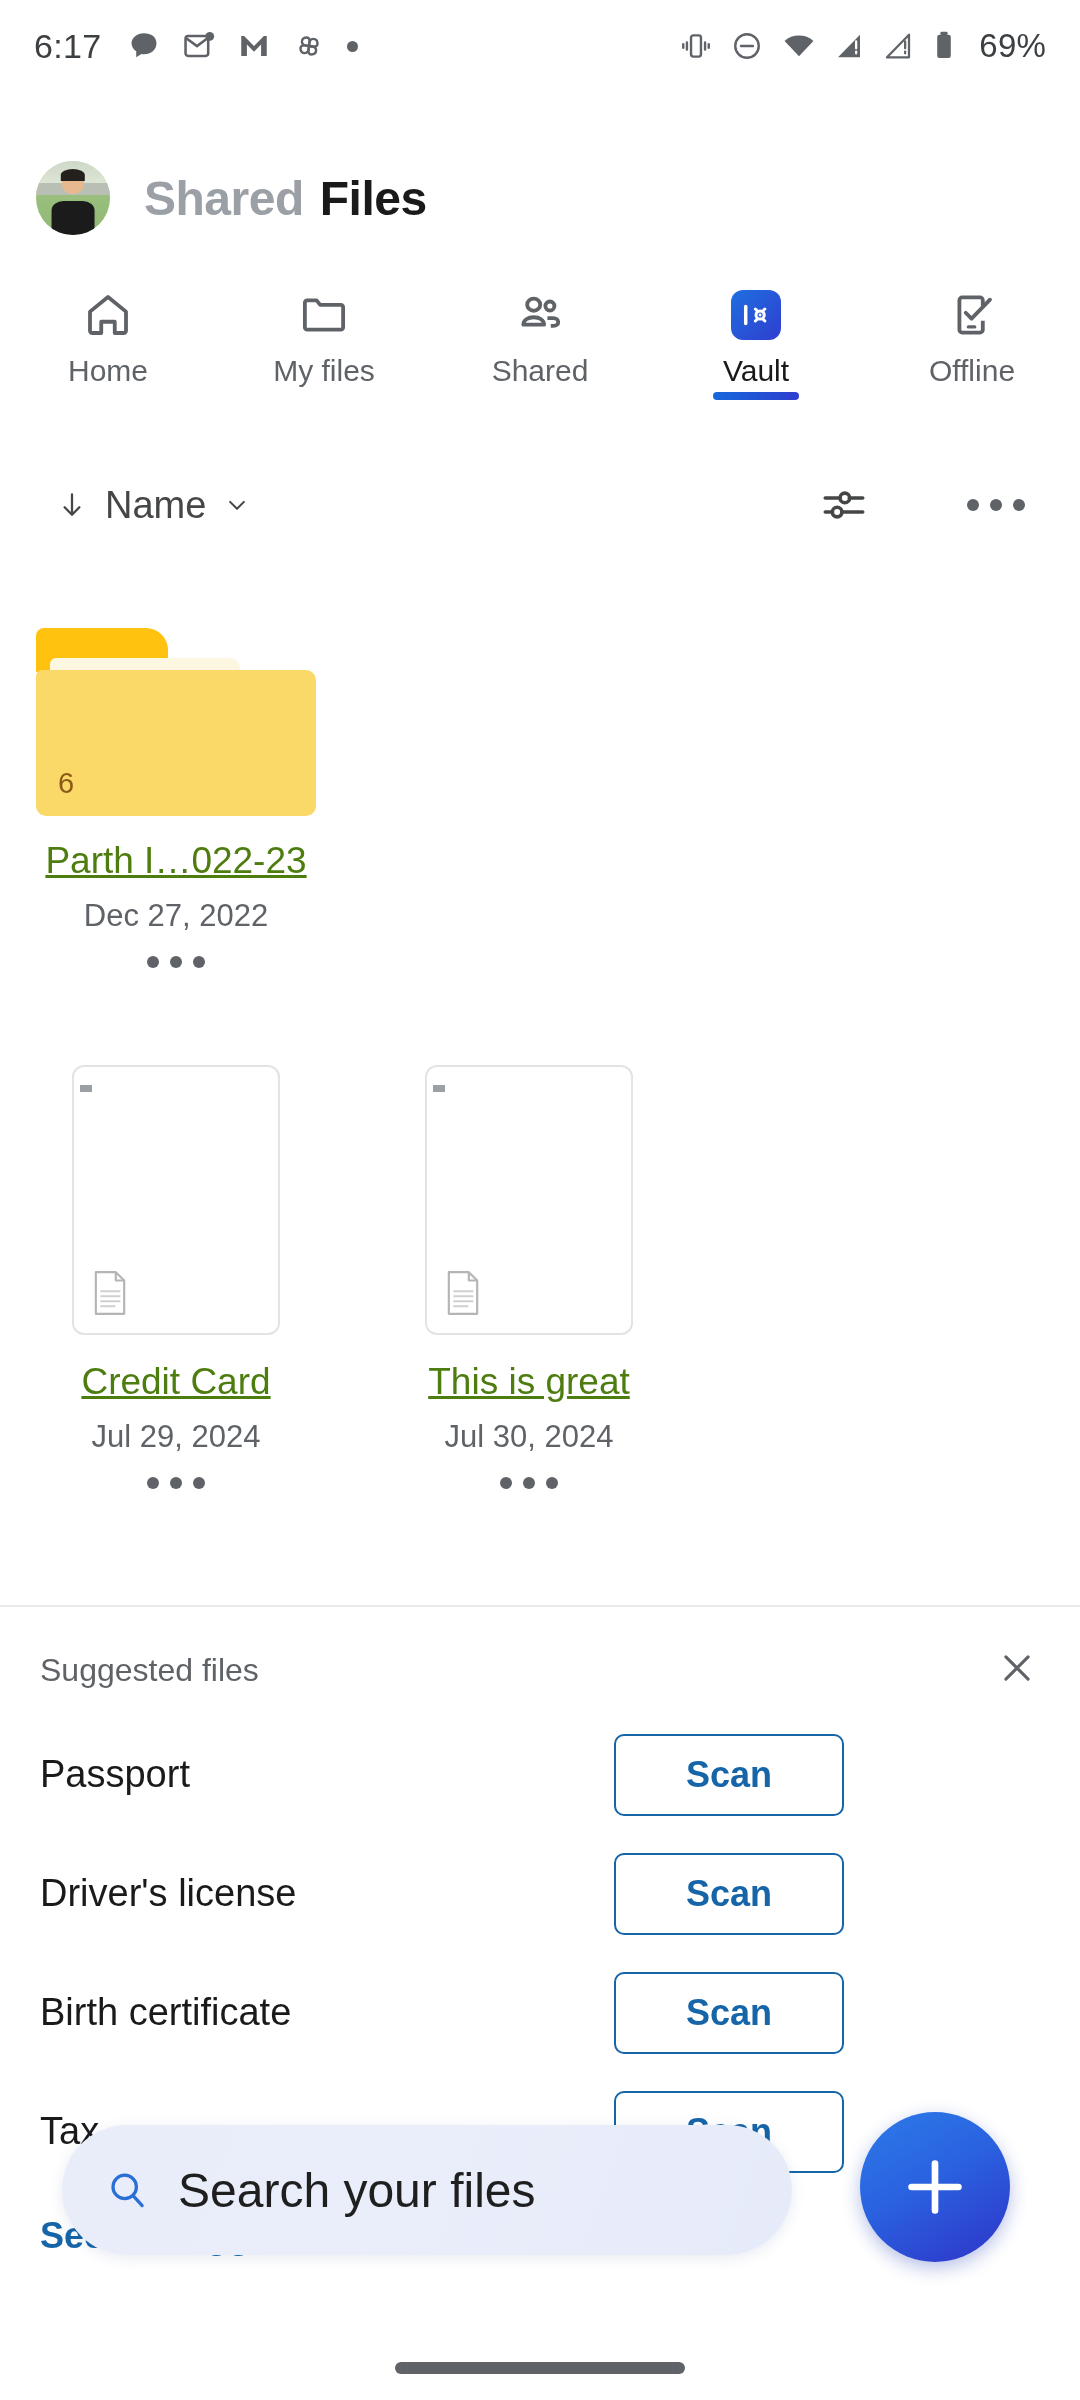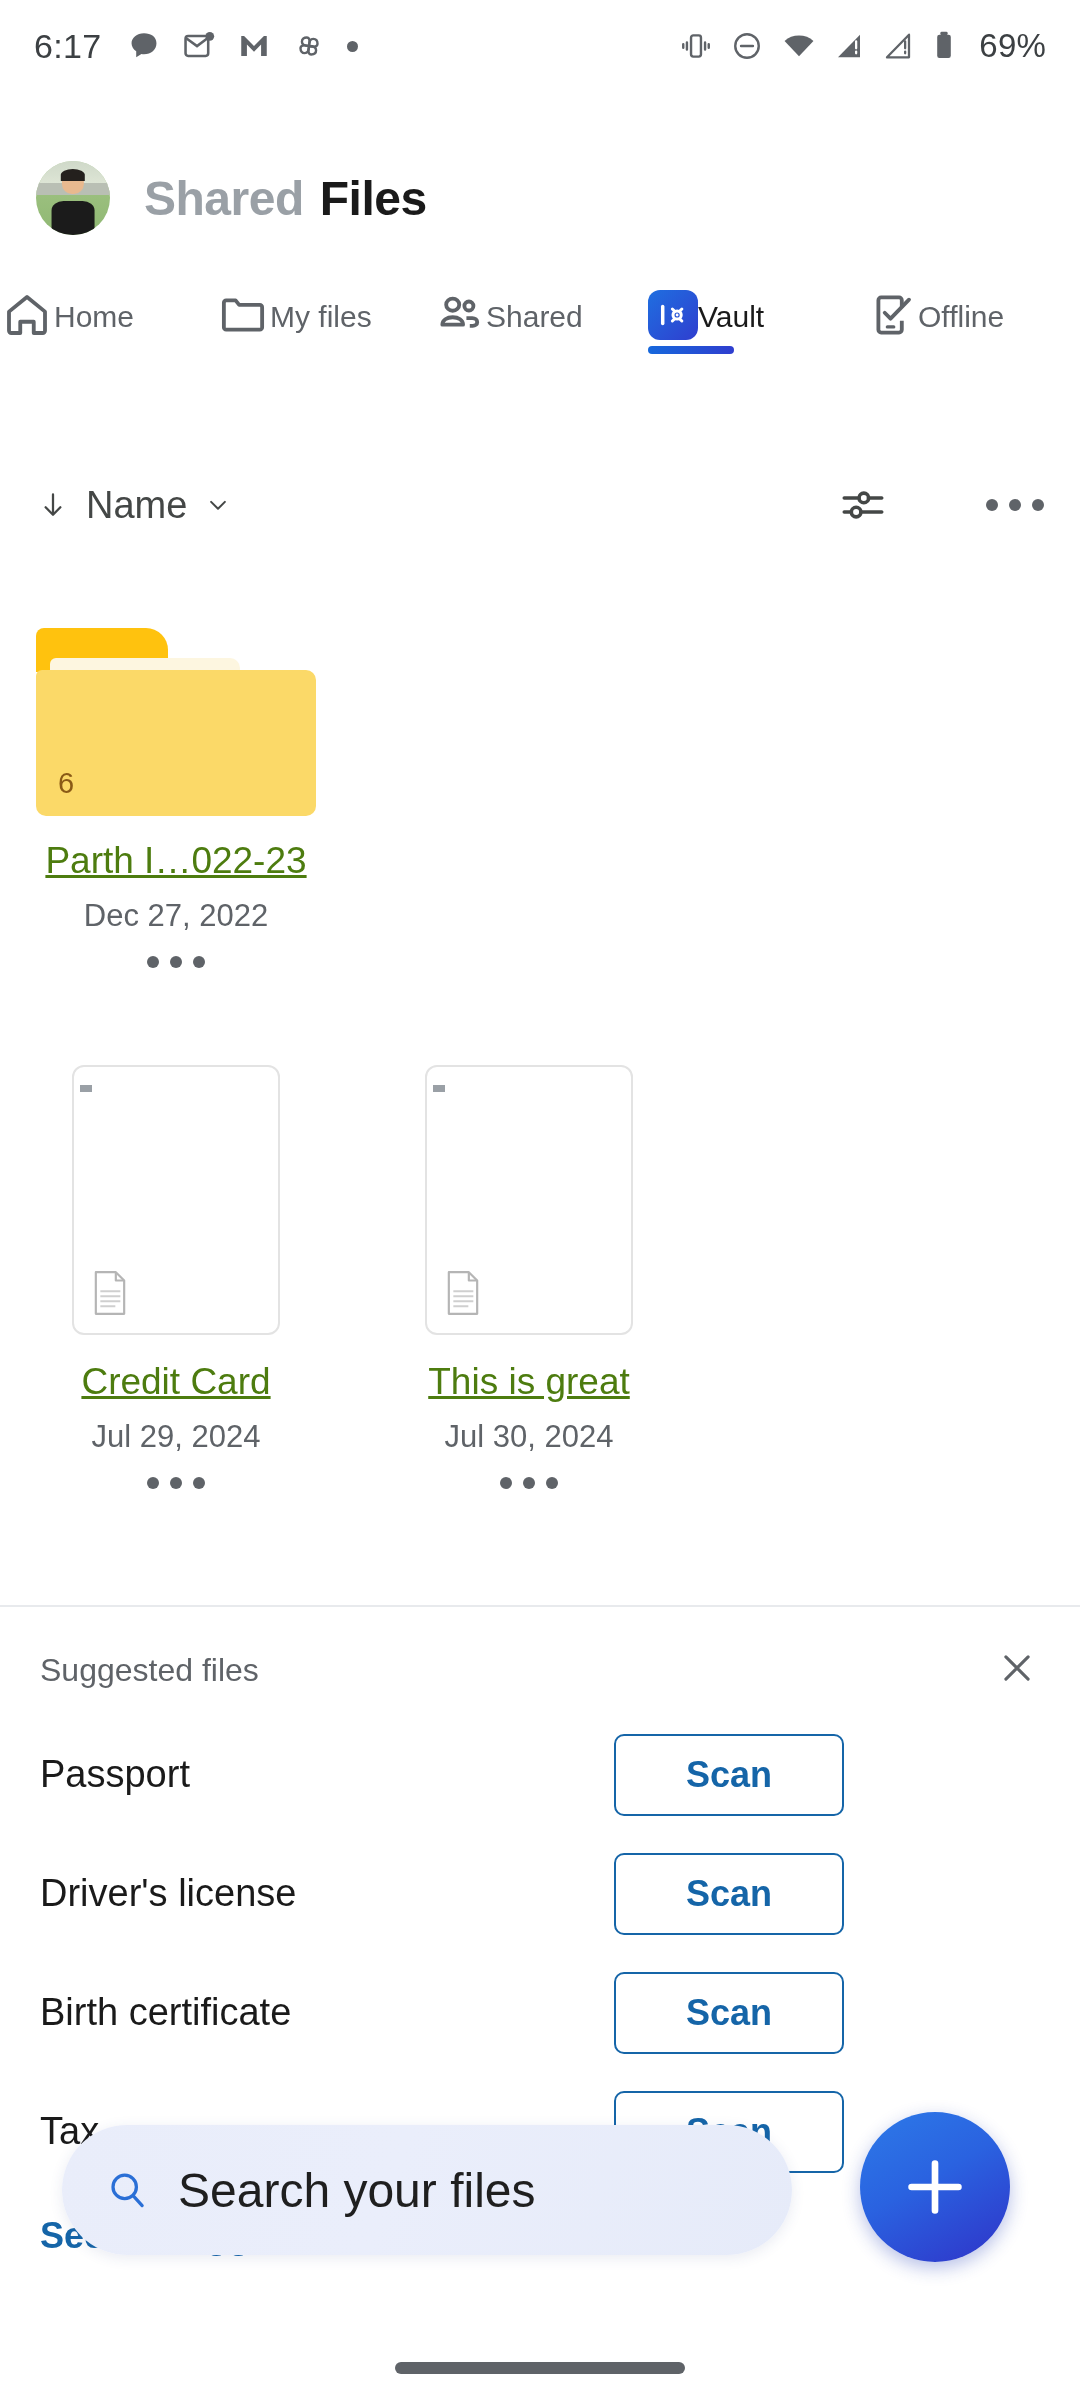--- a/index.html
+++ b/index.html
@@ -41,38 +41,38 @@
   .avatar .body { position: absolute; bottom: 0; left: 50%; transform: translateX(-50%); width: 58%; height: 46%; border-radius: 28% 28% 0 0; background: #1b1b1b; }
   .title-wrap { display: flex; align-items: baseline; margin-left: 34px; }
   .title-photos { font-size: 48px; font-weight: bold; color: #9aa0a6; letter-spacing: -.5px; }
   .title-files { font-size: 48px; font-weight: bold; color: #1a1a1a; margin-left: 16px; letter-spacing: -.5px; }
 
   
   .tabs {
     position: absolute; top: 282px; left: 0; width: 1080px; height: 130px;
     display: flex; align-items: flex-start;
   }
-  .tab { flex: 1; display: flex; flex-direction: row; align-items: flex-start; position: relative; padding-top: 6px; }
+  .tab { flex: 1; display: flex; flex-direction: column; align-items: center; position: relative; padding-top: 6px; }
   .tab-ico { height: 54px; display: flex; align-items: center; justify-content: center; }
   .tab-label { margin-top: 12px; font-size: 30px; color: #5f6368; }
   .tab.active .tab-label { color: #1a1a1a; }
   .tab-underline {
     position: absolute; bottom: -12px; width: 86px; height: 8px; border-radius: 4px;
     background: linear-gradient(90deg, #1668dc, #2f3ecf);
   }
   .vault-badge {
     width: 50px; height: 50px; border-radius: 12px;
     background: linear-gradient(135deg, #1f6fe0, #2f3ecf);
     display: flex; align-items: center; justify-content: center;
   }
 
   
   .sortbar {
     position: absolute; top: 455px; left: 0; width: 1080px; height: 100px;
-    display: flex; align-items: center; padding: 0 36px;
+    display: flex; align-items: center; padding: 0 55px;
   }
   .sort-left { display: flex; align-items: center; gap: 16px; }
   .sort-name { font-size: 38px; color: #444746; }
   .sort-right { margin-left: auto; display: flex; align-items: center; gap: 98px; }
   .dots3 { display: flex; gap: 11px; }
   .dots3 i { width: 12px; height: 12px; border-radius: 50%; background: #5f6368; display: block; }
 
   
   .folder-tile { position: absolute; top: 620px; left: 36px; width: 280px; }
   .folder-art { position: relative; width: 280px; height: 196px; }

